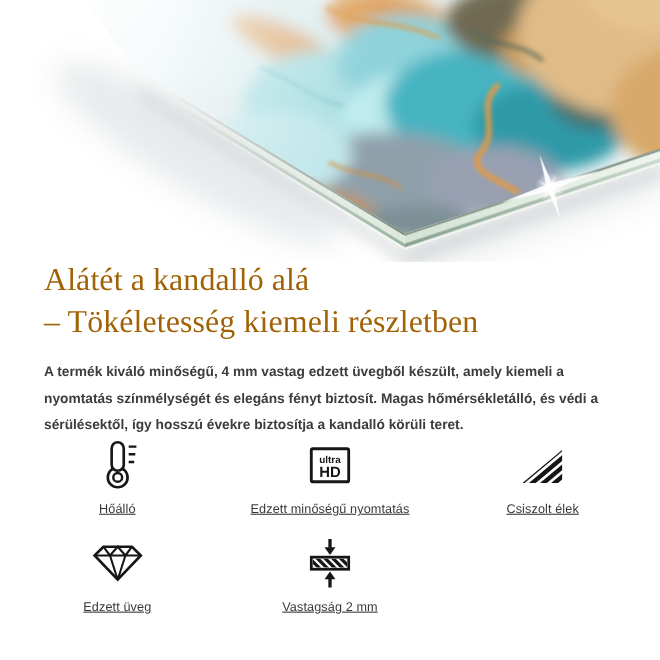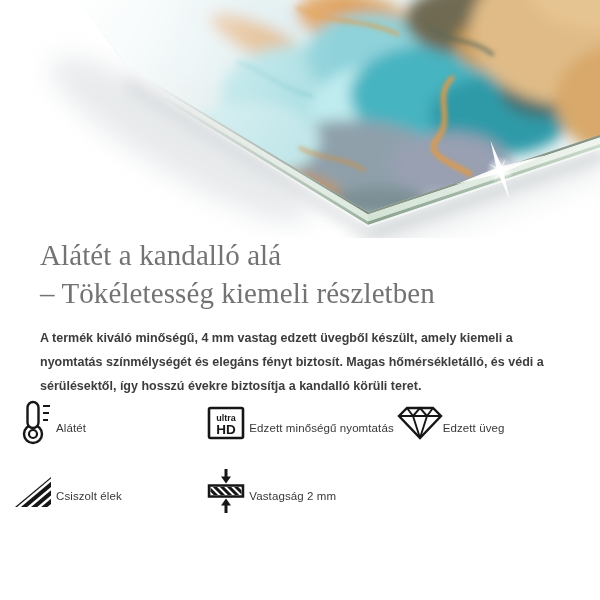--- a/index.html
+++ b/index.html
@@ -16,40 +16,41 @@
   }
   .hero svg { display: block; }
   .content {
     position: absolute; top: 236px; left: 40px; width: 530px;
   }
   h1 {
     font-family: "Liberation Serif", "DejaVu Serif", serif;
     font-weight: 400;
     font-size: 29px;
     line-height: 1.32;
-    color: #737373;
+    color: #a16207;
     letter-spacing: 0.1px;
   }
   .desc {
     margin-top: 13px;
     font-size: 12.5px;
     line-height: 1.92;
     color: #3c3c3c;
     max-width: 514px;
     font-weight: bold;
   }
   .features {
     position: absolute; top: 398px; left: 10px; width: 580px;
     display: grid;
     grid-template-columns: 1fr 1fr 1fr;
     row-gap: 18px;
   }
   .feature {
-    display: flex; align-items: center;
+    display: flex; flex-direction: column; 
     text-align: center;
+    text-decoration: underline;
   }
   .feature .icon-box {
     height: 50px; display: flex; align-items: center; justify-content: center;
   }
   .feature .label {
     margin-top: 9px;
     font-size: 11.5px;
     color: #383838;
     letter-spacing: 0.1px;
   }
@@ -193,44 +194,34 @@
 
   <div class="feature">
     <div class="icon-box">
       <svg class="ico" width="46" height="46" viewBox="-23 -23 46 46">
         <circle cx="0" cy="11" r="9"></circle>
         <rect x="-5.5" y="-21" width="11" height="26" rx="5.5" fill="#ffffff"></rect>
         <circle cx="0" cy="11" r="4" stroke-width="2.2"></circle>
         <path d="M 10 -17 h 7 M 10 -10 h 6 M 10 -3 h 5" stroke-width="2.2"></path>
       </svg>
     </div>
-    <div class="label">Alátét</div>
+    <div class="label">Hőálló</div>
   </div>
 
   <div class="feature">
     <div class="icon-box">
       <svg class="ico" width="46" height="46" viewBox="-23 -23 46 46">
         <rect x="-17" y="-15" width="34" height="30" rx="1.5" stroke-width="2.6"></rect>
         <text x="0" y="-2.5" text-anchor="middle" font-size="9">ultra</text>
         <text x="0" y="11" text-anchor="middle" font-size="13.5">HD</text>
       </svg>
     </div>
     <div class="label">Edzett minőségű nyomtatás</div>
   </div>
 
-
-  <div class="feature">
-    <div class="icon-box">
-      <svg class="ico" width="46" height="46" viewBox="-23 -23 46 46" stroke-width="2.2">
-        <path d="M -21 -7 L -13 -15 L 13 -15 L 21 -7 L 0 15 Z" stroke-linejoin="miter"></path>
-        <path d="M -21 -7 L 21 -7 M -13 -15 L -7 -7 M -7 -7 L 0 -15 L 7 -7 M 7 -7 L 13 -15 M -7 -7 L 0 15 M 7 -7 L 0 15" stroke-width="1.9"></path>
-      </svg>
-    </div>
-    <div class="label">Edzett üveg</div>
-  </div>
 
   <div class="feature">
     <div class="icon-box">
       <svg class="ico" width="46" height="46" viewBox="-23 -23 46 46">
         <defs>
           <clipPath id="triClip">
               <path d="M -18 16 L 18 16 L 18 -14 Z"></path>
             </clipPath>
         </defs>
         <g clip-path="url(#triClip)">
@@ -241,20 +232,30 @@
             <line x1="-30" y1="0" x2="30" y2="0"></line>
             <line x1="-30" y1="6.5" x2="30" y2="6.5"></line>
             <line x1="-30" y1="13" x2="30" y2="13"></line>
             <line x1="-30" y1="19.5" x2="30" y2="19.5"></line>
             <line x1="-30" y1="26" x2="30" y2="26"></line>
           </g>
         </g>
       </svg>
     </div>
     <div class="label">Csiszolt élek</div>
+  </div>
+
+  <div class="feature">
+    <div class="icon-box">
+      <svg class="ico" width="46" height="46" viewBox="-23 -23 46 46" stroke-width="2.2">
+        <path d="M -21 -7 L -13 -15 L 13 -15 L 21 -7 L 0 15 Z" stroke-linejoin="miter"></path>
+        <path d="M -21 -7 L 21 -7 M -13 -15 L -7 -7 M -7 -7 L 0 -15 L 7 -7 M 7 -7 L 13 -15 M -7 -7 L 0 15 M 7 -7 L 0 15" stroke-width="1.9"></path>
+      </svg>
+    </div>
+    <div class="label">Edzett üveg</div>
   </div>
 
   <div class="feature">
     <div class="icon-box">
       <svg class="ico" width="46" height="46" viewBox="-23 -23 46 46">
         <defs>
           <clipPath id="barClip">
               <rect x="-15.5" y="-4" width="31" height="8"></rect>
             </clipPath>
         </defs>

